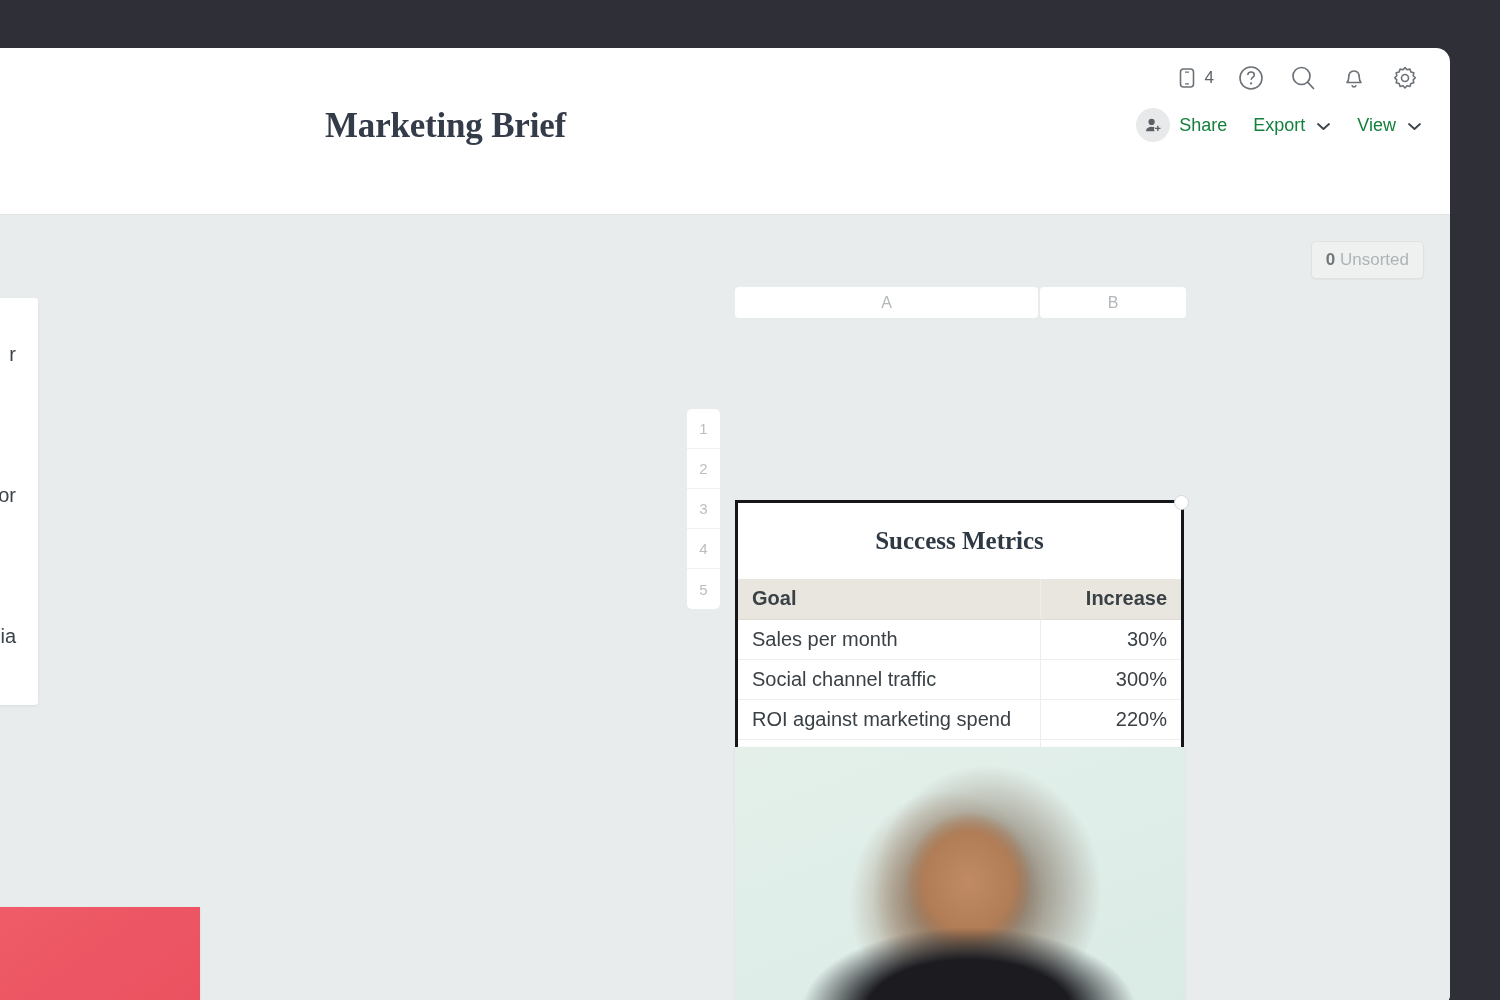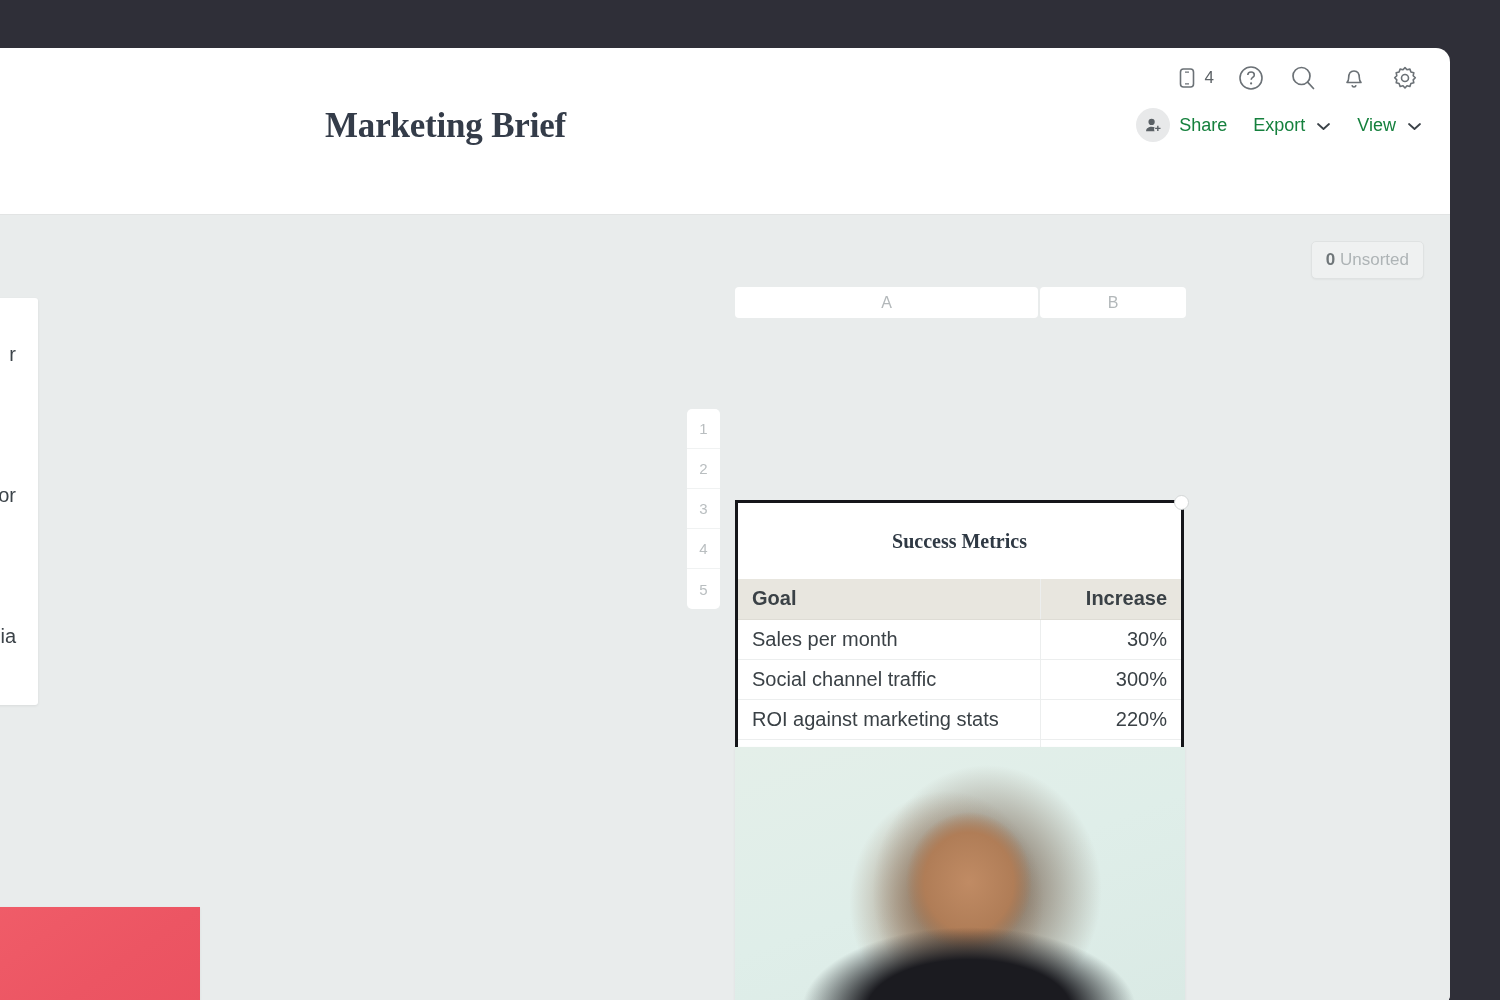--- a/index.html
+++ b/index.html
@@ -228,21 +228,21 @@
     border: 3px solid #15161a;
     cursor: default;
   }
   .table-title {
     height: 76px;
     display: flex;
     align-items: center;
     justify-content: center;
     font-family: "Liberation Serif", serif;
     font-weight: bold;
-    font-size: 20px;
+    font-size: 25px;
     color: #2f3944;
   }
   table.metrics {
     width: 100%;
     border-collapse: collapse;
     table-layout: fixed;
   }
   table.metrics th, table.metrics td {
     font-size: 20px;
     color: #3a4146;
@@ -452,21 +452,21 @@
           <tbody>
             <tr>
               <td class="col-goal">Sales per month</td>
               <td class="col-inc">30%</td>
             </tr>
             <tr>
               <td class="col-goal">Social channel traffic</td>
               <td class="col-inc">300%</td>
             </tr>
             <tr>
-              <td class="col-goal">ROI against marketing stats</td>
+              <td class="col-goal">ROI against marketing spend</td>
               <td class="col-inc">220%</td>
             </tr>
             <tr>
               <td class="col-goal">Loyalty program signups</td>
               <td class="col-inc">160%</td>
             </tr>
           </tbody>
         </table>
 
         <div class="table-note">These % are based on our recent stats</div>

